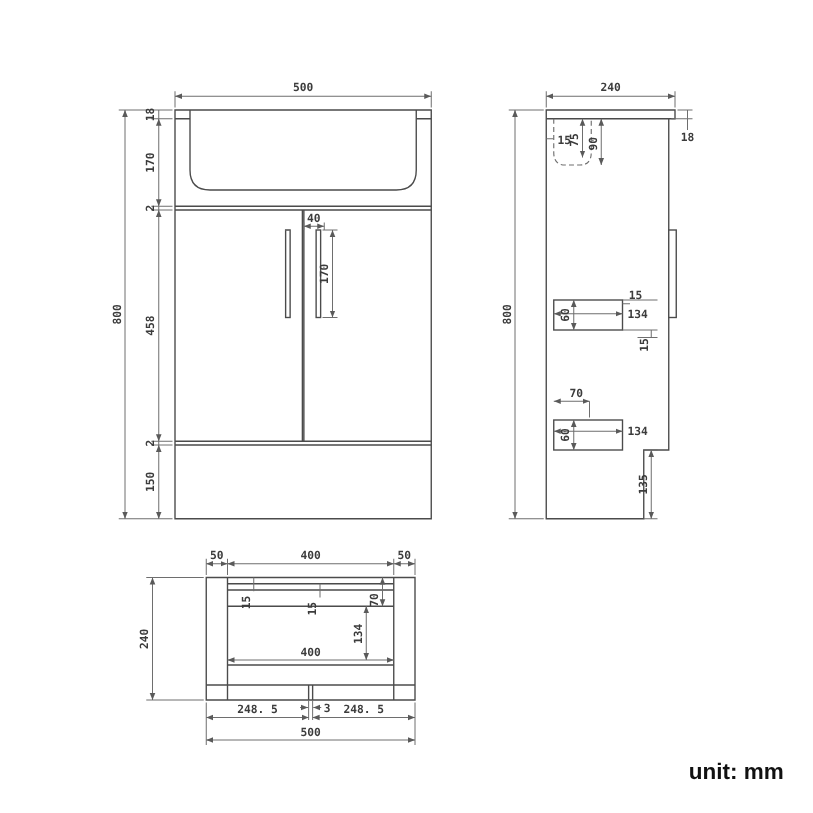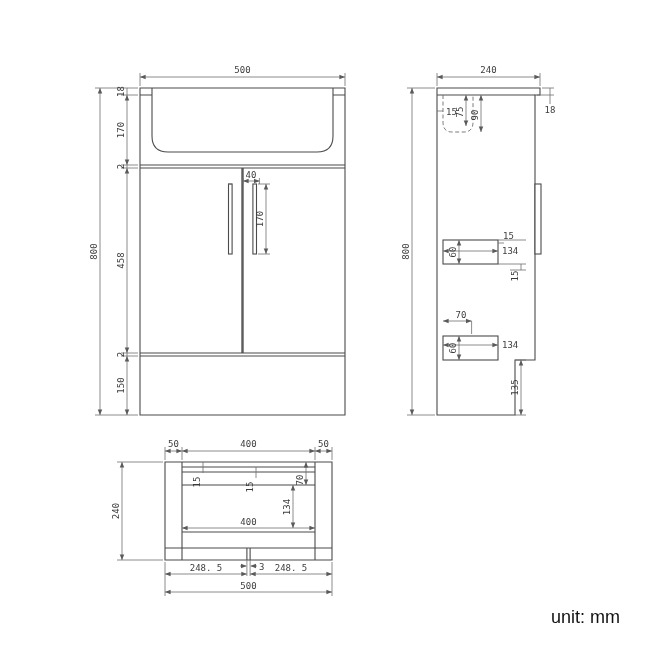--- a/index.html
+++ b/index.html
@@ -1,16 +1,16 @@
 <!DOCTYPE html>
 <html><head>
 <meta charset="utf-8">
 <style>
   html,body{margin:0;padding:0;background:#fff;}
-  .canvas{position:relative;width:650px;height:650px;background:#ffffff;overflow:hidden;}
+  .canvas{position:relative;width:650px;height:650px;background:#ffffff;overflow:hidden;font-weight:bold;}
   svg{display:block;}
   .o  {fill:none;stroke:#4b4b4b;stroke-width:1.1;}
   .of {fill:#ffffff;stroke:#4b4b4b;stroke-width:1.1;}
   .d  {fill:none;stroke:#6e6e6e;stroke-width:0.8;}
   .dash{fill:none;stroke:#6e6e6e;stroke-width:0.9;stroke-dasharray:4 2.5;}
   text{font-family:"DejaVu Sans Mono","DejaVu Sans",monospace;font-size:9px;fill:#3c3c3c;}
   .unit{font-family:"Liberation Sans","DejaVu Sans",sans-serif;font-size:18px;fill:#111;}
 </style>
 </head>
 <body>

